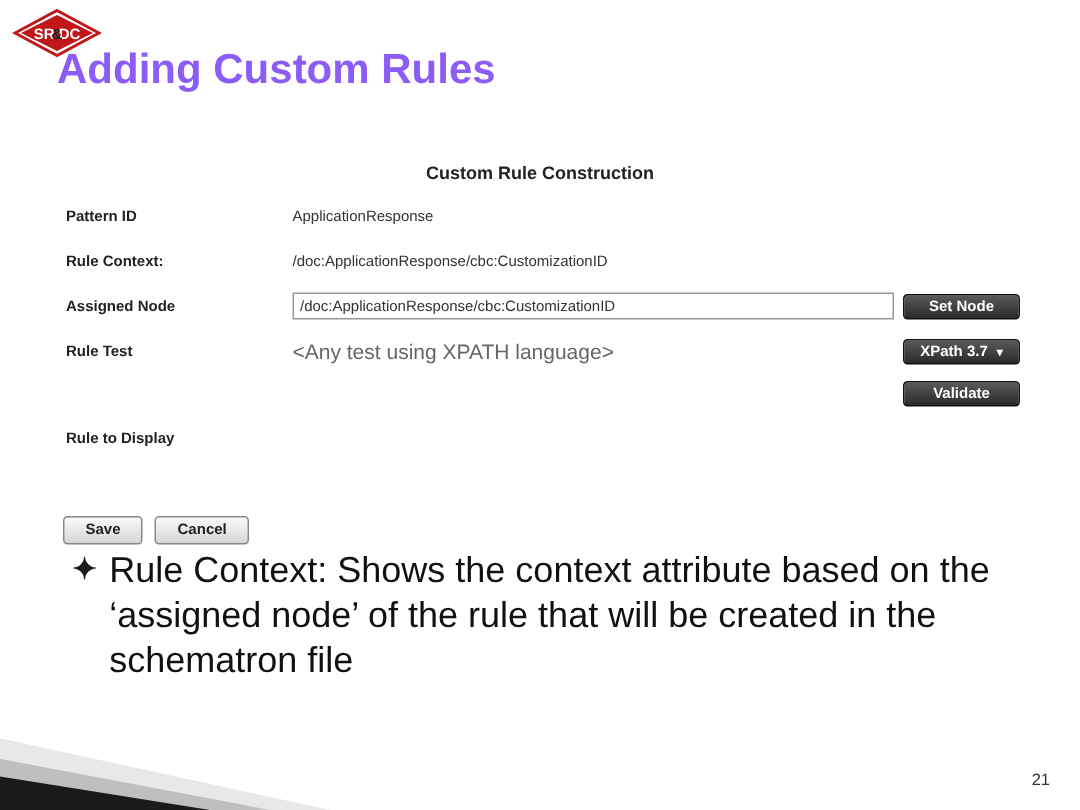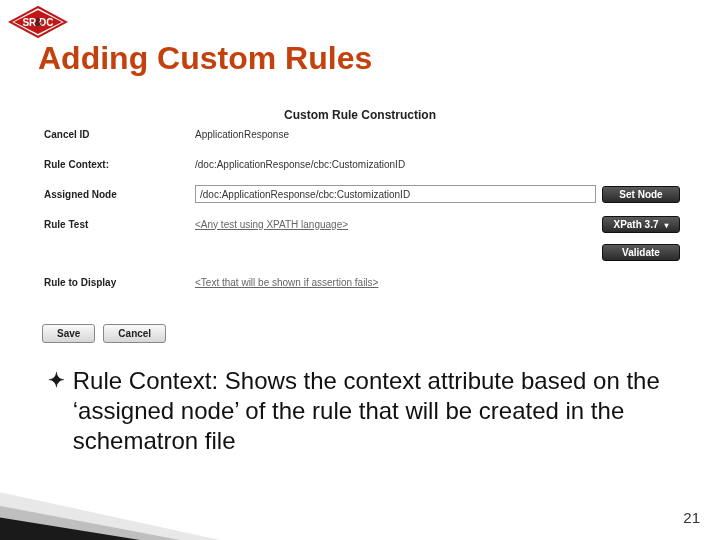--- a/index.html
+++ b/index.html
@@ -14,39 +14,40 @@
   .logo {
     position: absolute;
     top: 6px;
     left: 8px;
     width: 60px;
     height: 32px;
   }
   .logo svg { width: 100%; height: 100%; }
   .title {
     position: absolute;
-    top: 40px;
+    top: 30px;
     left: 38px;
-    font-size: 32px;
-    font-weight: bold;
-    color: #c2410c;
+    font-size: 28px;
+    font-weight: bold;
+    color: #8b5cf6;
     font-family: Verdana, Geneva, sans-serif;
     letter-spacing: 0px;
   }
   .panel {
     position: absolute;
     top: 108px;
     left: 40px;
     width: 640px;
   }
   .panel-title {
     text-align: center;
     font-weight: bold;
     font-size: 12px;
     color: #222;
+    margin-bottom: 10px;
   }
   .row {
     display: flex;
     align-items: center;
     min-height: 24px;
     margin-bottom: 6px;
   }
   .label {
     width: 155px;
     font-size: 10px;
@@ -63,23 +64,22 @@
     height: 18px;
     font-size: 10px;
     padding: 1px 4px;
     border: 1px solid #999;
     background: #fff;
     color: #333;
     font-family: inherit;
   }
   .val-placeholder {
     flex: 1;
-    font-size: 10px;
+    font-size: 14px;
     color: #666;
-    text-decoration: underline;
   }
   .btn-dark {
     background: linear-gradient(#5a5a5a, #2a2a2a);
     color: #fff;
     font-size: 10px;
     font-weight: bold;
     border: 1px solid #111;
     border-radius: 3px;
     padding: 2px 0;
     min-width: 78px;
@@ -88,21 +88,21 @@
     cursor: pointer;
   }
   .btn-dark.wdrop::after {
     content: "▾";
     font-size: 8px;
     margin-left: 6px;
   }
   .btn-row {
     display: flex;
     gap: 8px;
-    margin-top: 30px;
+    margin-top: 40px;
     padding-left: 2px;
   }
   .btn-light {
     background: linear-gradient(#fafafa, #d6d6d6);
     color: #222;
     font-size: 10px;
     font-weight: bold;
     border: 1px solid #888;
     border-radius: 3px;
     padding: 3px 14px;
@@ -126,21 +126,21 @@
   .bullet-text {
     font-size: 24px;
     color: #111;
     line-height: 1.25;
     font-family: Verdana, Geneva, sans-serif;
   }
   .pagenum {
     position: absolute;
     bottom: 14px;
     right: 20px;
-    font-size: 15px;
+    font-size: 11px;
     color: #333;
   }
   .wedge {
     position: absolute;
     left: -10px;
     bottom: 0;
     width: 230px;
     height: 70px;
     pointer-events: none;
   }
@@ -156,21 +156,21 @@
     <text x="30" y="20" text-anchor="middle" font-size="10" font-weight="bold" fill="#222" font-family="Arial">&nbsp;&nbsp;&amp;&nbsp;&nbsp;</text>
   </svg>
 </div>
 
 <h1 class="title">Adding Custom Rules</h1>
 
 <div class="panel">
   <div class="panel-title">Custom Rule Construction</div>
 
   <div class="row">
-    <div class="label">Cancel ID</div>
+    <div class="label">Pattern ID</div>
     <div class="val-static">ApplicationResponse</div>
   </div>
 
   <div class="row">
     <div class="label">Rule Context:</div>
     <div class="val-static">/doc:ApplicationResponse/cbc:CustomizationID</div>
   </div>
 
   <div class="row">
     <div class="label">Assigned Node</div>
@@ -185,21 +185,20 @@
   </div>
 
   <div class="row" style="margin-top:-2px;justify-content:center;">
     <div class="label"></div>
     <div class="val-placeholder" style="flex:1"></div>
     <button class="btn-dark">Validate</button>
   </div>
 
   <div class="row">
     <div class="label">Rule to Display</div>
-    <div class="val-placeholder">&lt;Text that will be shown if assertion fails&gt;</div>
   </div>
 
   <div class="btn-row">
     <button class="btn-light">Save</button>
     <button class="btn-light">Cancel</button>
   </div>
 </div>
 
 <div class="bullet-block">
   <div class="bullet-marker">✦</div>

